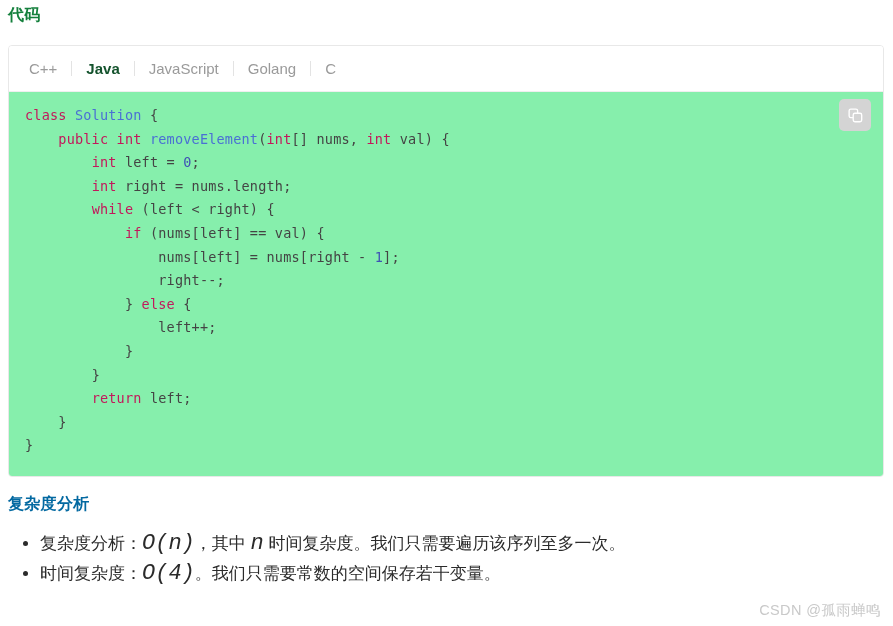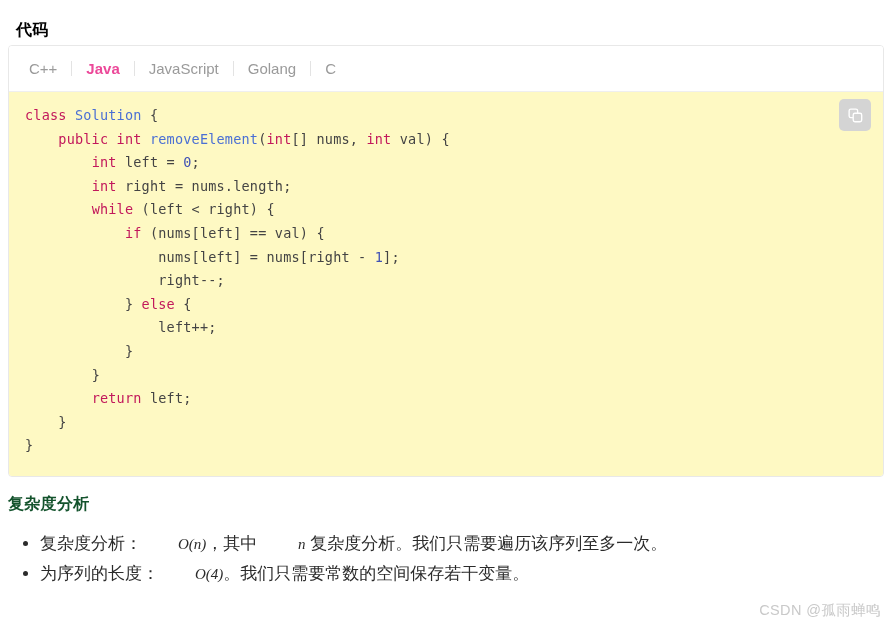--- a/index.html
+++ b/index.html
@@ -14,23 +14,23 @@
     overflow: hidden;
     font-family: "Liberation Sans", sans-serif;
     color: #2b2b2b;
     -webkit-font-smoothing: antialiased;
   }
 
   
   .section-heading {
     font-size: 16px;
     font-weight: bold;
-    color: #000000;
-    margin: 8px;
-    padding: 12px 0 0 8px;
+    color: #15803d;
+    margin: 0;
+    padding: 5px 0 0 8px;
     letter-spacing: 0.3px;
   }
 
   
   .code-card {
     position: absolute;
     left: 8px;
     top: 45px;
     width: 876px;
     border: 1px solid #e8e8e8;
@@ -51,33 +51,33 @@
   .tab {
     font-size: 15px;
     color: #9a9a9a;
     padding: 0 14px;
     line-height: 20px;
     white-space: nowrap;
     cursor: pointer;
     font-family: "Liberation Sans", sans-serif;
   }
   .tab.active {
-    color: #ec4899;
+    color: #14532d;
     font-weight: bold;
   }
   .tab-sep {
     width: 1px;
     height: 15px;
     background: #e3e3e3;
     flex: 0 0 auto;
   }
 
   .code-area {
     position: relative;
-    background: #fef9c3;
+    background: #86efac;
     border-top: 1px solid #efefef;
     padding: 12px 0 18px 0;
   }
 
   pre.code {
     margin: 0;
     padding: 0 16px;
     font-family: "DejaVu Sans Mono", "Liberation Mono", monospace;
     font-size: 13.5px;
     line-height: 23.6px;
@@ -105,42 +105,41 @@
     cursor: pointer;
   }
 
   
   .complexity-heading {
     position: absolute;
     left: 8px;
     top: 494px;
     font-size: 16px;
     font-weight: bold;
-    color: #14532d;
+    color: #0369a1;
     letter-spacing: 0.3px;
   }
   .bullet-list {
     position: absolute;
     left: 8px;
     top: 530px;
     margin: 0;
     padding: 0 0 0 32px;
     list-style: disc;
   }
   .bullet-list li {
     font-size: 17px;
     line-height: 28px;
     color: #2b2b2b;
     margin: 0 0 2px 0;
   }
   .math {
-    font-family: Liberation Serif, serif;
+    font-family: Liberation Mono, monospace;
     font-style: italic;
-    font-size: 15px;
-    margin-left: 36px;
+    font-size: 22px;
   }
 
   
   .watermark {
     position: absolute;
     right: 12px;
     bottom: 6px;
     font-size: 14.5px;
     color: #c9c9c9;
     letter-spacing: 0.4px;
@@ -189,17 +188,17 @@
         <rect x="2.5" y="2.5" width="10" height="10" rx="2" fill="none" stroke="#ffffff" stroke-width="1.6"></rect>
         <rect x="7.3" y="7.3" width="10" height="10" rx="2" fill="#d4d4d4" stroke="#ffffff" stroke-width="1.6"></rect>
       </svg>
     </div>
   </div>
 </div>
 
 <div class="complexity-heading">复杂度分析</div>
 
 <ul class="bullet-list" id="complexity-list">
-    <li><span>复杂度分析：</span><span class="math">O(n)</span><span>，其中 </span><span class="math">n</span><span> 复杂度分析。我们只需要遍历该序列至多一次。</span></li>
-    <li><span>为序列的长度：</span><span class="math">O(4)</span><span>。我们只需要常数的空间保存若干变量。</span></li>
+    <li><span>复杂度分析：</span><span class="math">O(n)</span><span>，其中 </span><span class="math">n</span><span> 时间复杂度。我们只需要遍历该序列至多一次。</span></li>
+    <li><span>时间复杂度：</span><span class="math">O(4)</span><span>。我们只需要常数的空间保存若干变量。</span></li>
   </ul>
 
 <div class="watermark">CSDN @孤雨蝉鸣</div>
 
 </body></html>

